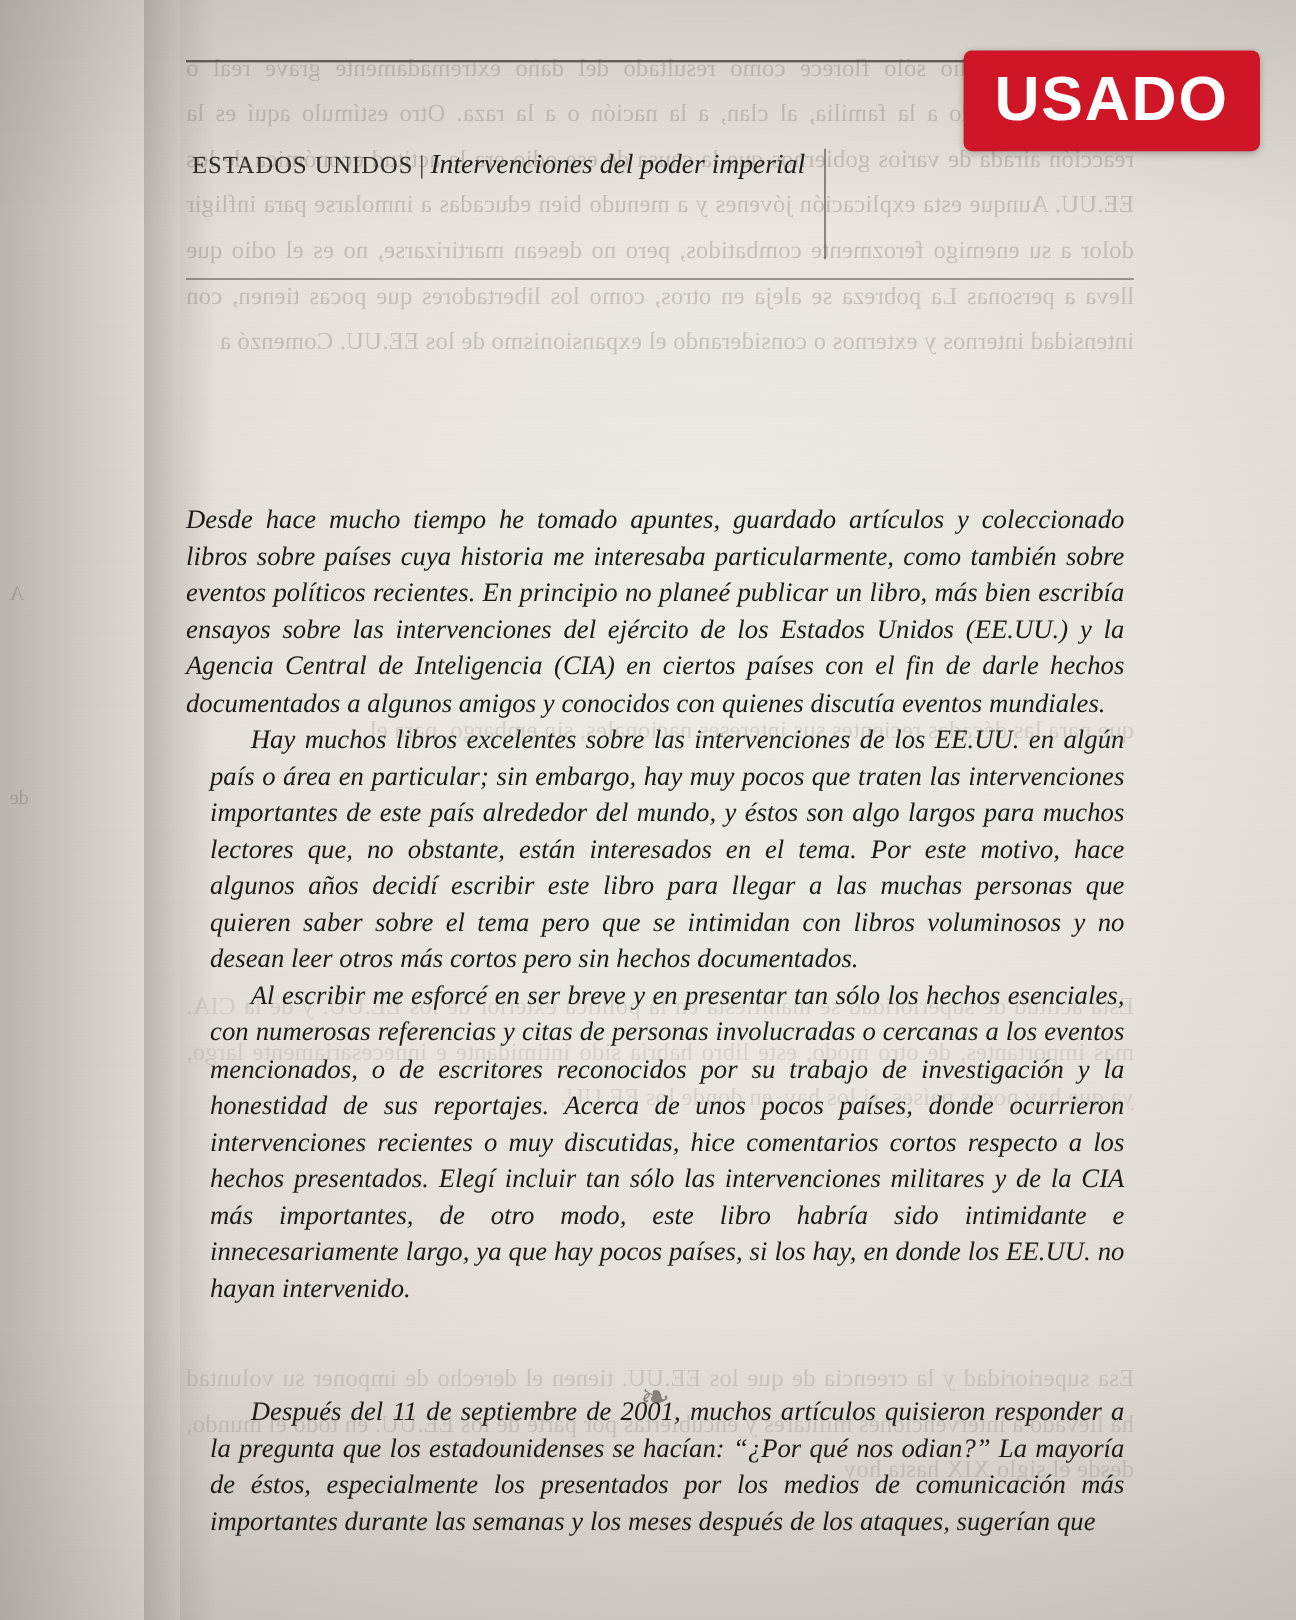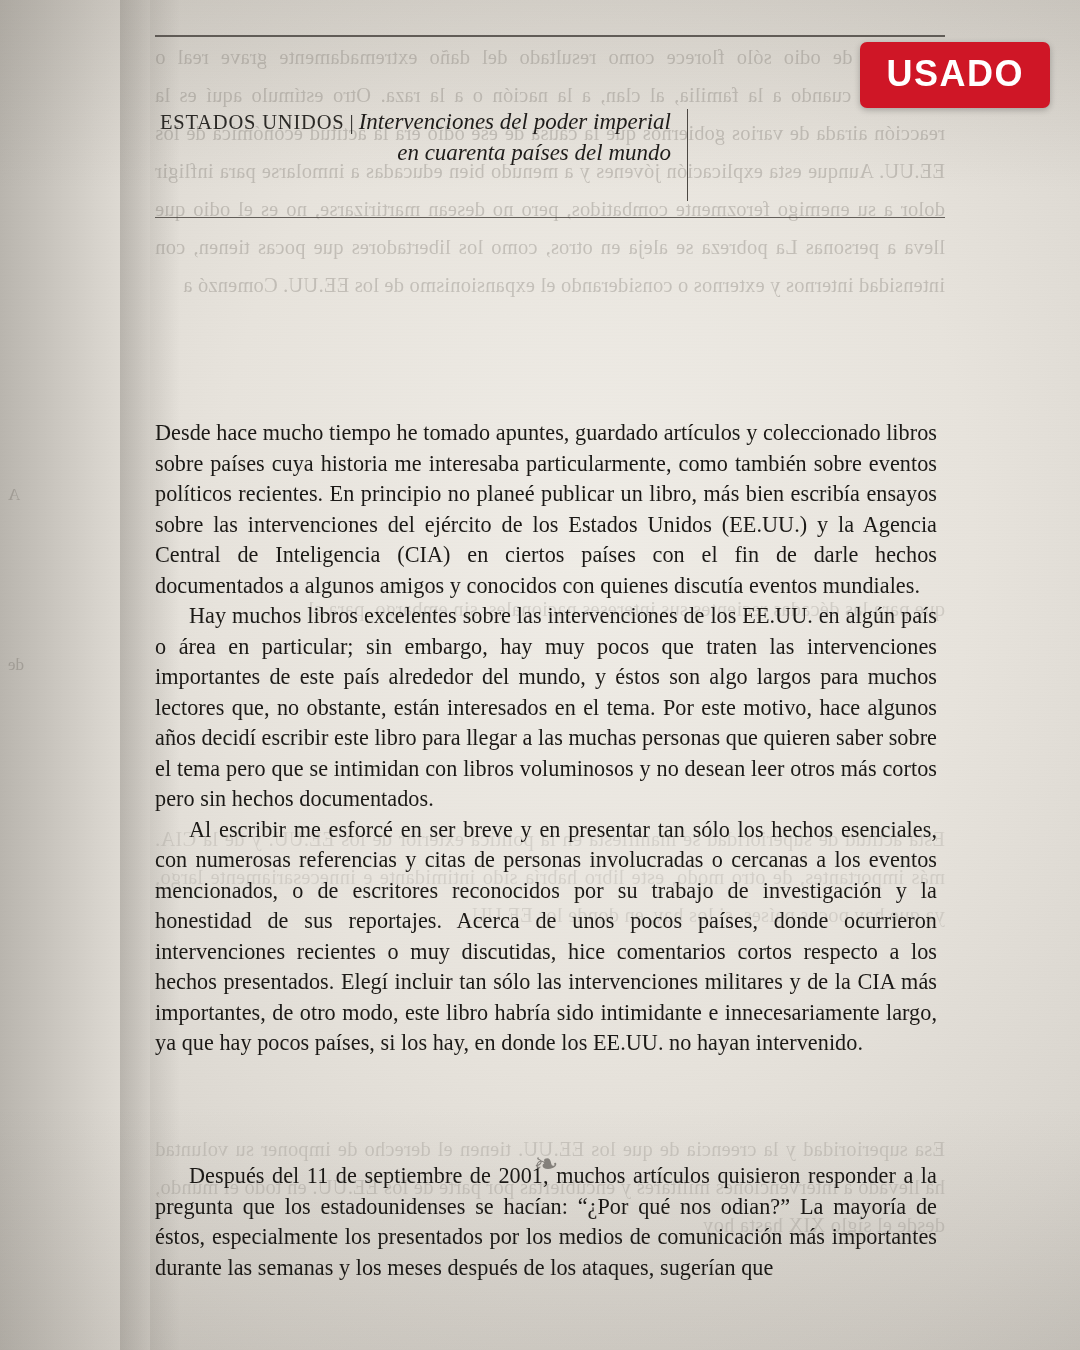--- a/index.html
+++ b/index.html
@@ -87,33 +87,33 @@
 
   
   .sticker {
     position: absolute;
     top: 42px;
     right: 30px;
     background: #cf1626;
     color: #ffffff;
     font-family: "Liberation Sans", sans-serif;
     font-weight: bold;
-    font-size: 36px;
+    font-size: 52px;
     letter-spacing: 1.5px;
     padding: 11px 26px 13px 26px;
     border-radius: 7px;
     box-shadow: 0 2px 6px rgba(0,0,0,0.25);
     z-index: 30;
   }
 
   
   .head-block {
     position: absolute;
     left: 155px;
-    top: 35px;
+    top: 50px;
     width: 790px;
     z-index: 10;
   }
   .rule {
     height: 1.5px;
     background: #4c4843;
     width: 100%;
     opacity: 0.85;
   }
   .head-inner {
@@ -180,23 +180,25 @@
     z-index: 12;
   }
   .body-col p {
     margin: 0;
     font-size: 22.2px;
     line-height: 30.5px;
     color: #1b1916;
     text-align: justify;
     text-justify: inter-word;
     letter-spacing: 0.05px;
+    font-style: italic;
   }
   .body-col p.indent {
     text-indent: 34px;
+    margin-left: 20px;
   }
   .body-col p + p {
     margin-top: 0px;
   }
 
   
   .ornament {
     position: absolute;
     left: 0;
     top: 728px;
@@ -230,21 +232,20 @@
   <div class="bleed-side" style="top:485px">A</div>
   <div class="bleed-side" style="top:655px">de</div>
 
   <div class="sticker">USADO</div>
 
   <div class="head-block">
     <div class="rule"></div>
     <div class="head-inner">
       <div class="head-left">
         <span class="head-kicker">ESTADOS UNIDOS</span><span class="head-sep">|</span><span class="head-title">Intervenciones del poder imperial</span>
-        <span class="head-title2">en cuarenta países del mundo</span>
       </div>
     </div>
     <div class="rule rule-bottom"></div>
   </div>
 
   <div class="body-col">
     <p>Desde hace mucho tiempo he tomado apuntes, guardado artículos y coleccionado libros sobre países cuya historia me interesaba particularmente, como también sobre eventos políticos recientes. En principio no planeé publicar un libro, más bien escribía ensayos sobre las intervenciones del ejército de los Estados Unidos (EE.UU.) y la Agencia Central de Inteligencia (CIA) en ciertos países con el fin de darle hechos documentados a algunos amigos y conocidos con quienes discutía eventos mundiales.</p>
     <p class="indent">Hay muchos libros excelentes sobre las intervenciones de los EE.UU. en algún país o área en particular; sin embargo, hay muy pocos que traten las intervenciones importantes de este país alrededor del mundo, y éstos son algo largos para muchos lectores que, no obstante, están interesados en el tema. Por este motivo, hace algunos años decidí escribir este libro para llegar a las muchas personas que quieren saber sobre el tema pero que se intimidan con libros voluminosos y no desean leer otros más cortos pero sin hechos documentados.</p>
     <p class="indent">Al escribir me esforcé en ser breve y en presentar tan sólo los hechos esenciales, con numerosas referencias y citas de personas involucradas o cercanas a los eventos mencionados, o de escritores reconocidos por su trabajo de investigación y la honestidad de sus reportajes. Acerca de unos pocos países, donde ocurrieron intervenciones recientes o muy discutidas, hice comentarios cortos respecto a los hechos presentados. Elegí incluir tan sólo las intervenciones militares y de la CIA más importantes, de otro modo, este libro habría sido intimidante e innecesariamente largo, ya que hay pocos países, si los hay, en donde los EE.UU. no hayan intervenido.</p>
 

